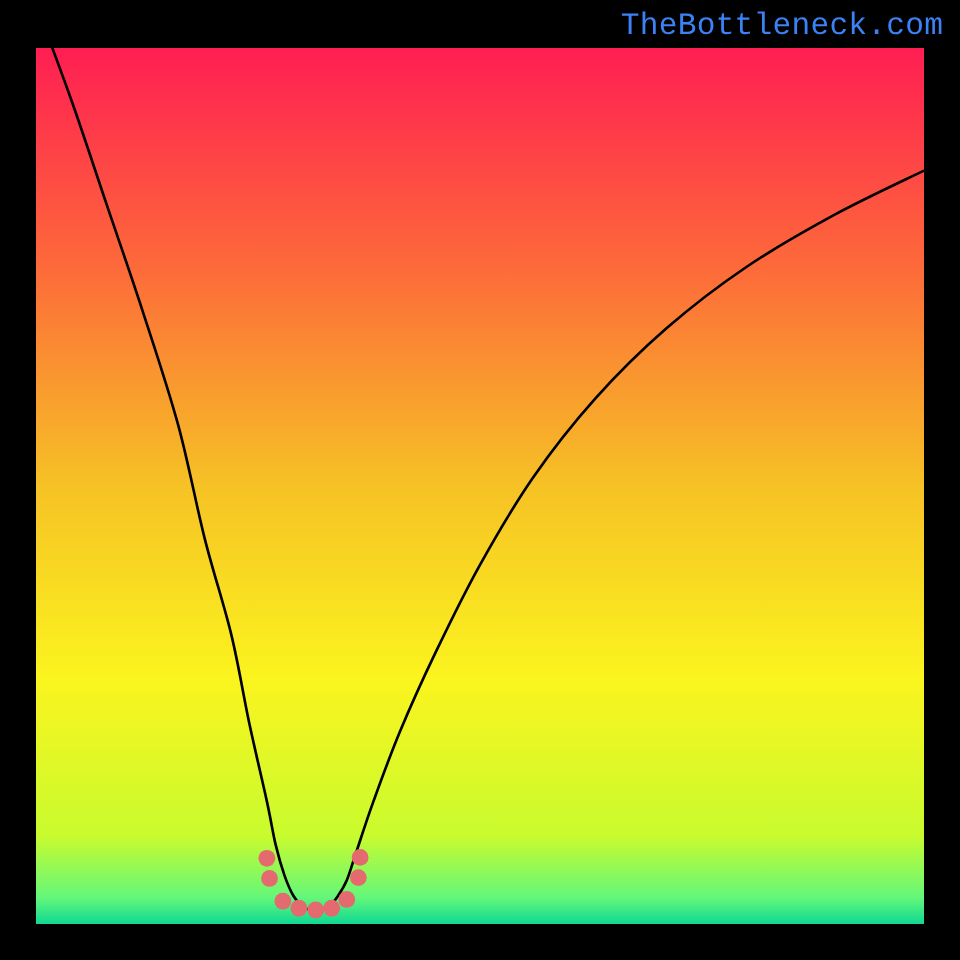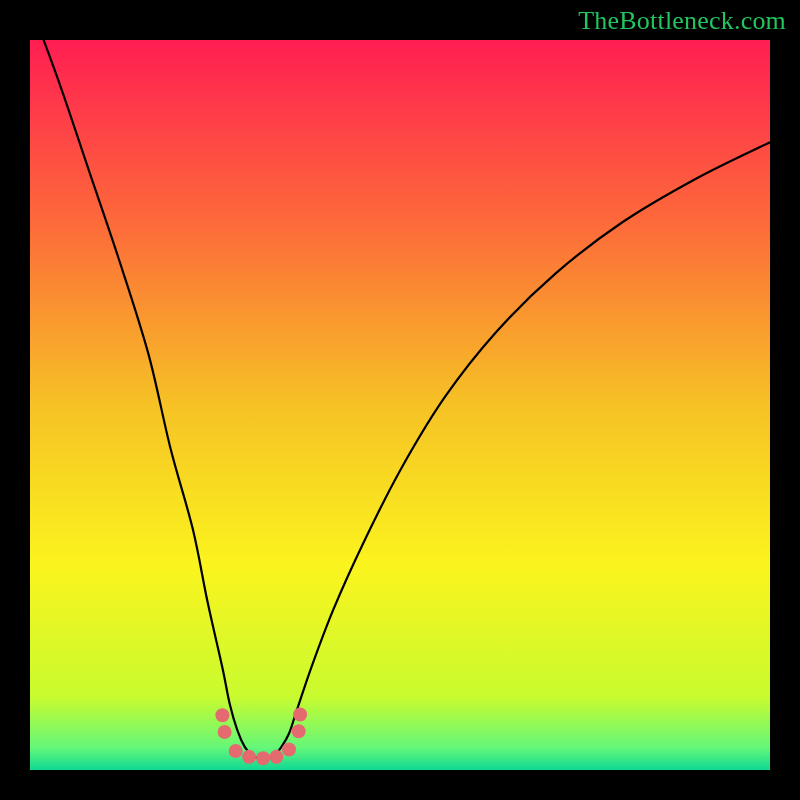--- a/index.html
+++ b/index.html
@@ -22,24 +22,24 @@
     position: absolute;
     left: 0;
     top: 0;
     width: 740px;
     height: 730px;
   }
   .watermark {
     position: absolute;
     top: 6px;
     right: 14px;
-    font-family: Liberation Serif, serif;
+    font-family: Liberation Mono, monospace;
     font-size: 26px;
     font-weight: 500;
-    color: #22c55e;
+    color: #3b82f6;
     letter-spacing: 0.2px;
   }
   svg {
     display: block;
   }
 </style>
 </head>
 <body>
 
 <div class="watermark">TheBottleneck.com</div>

